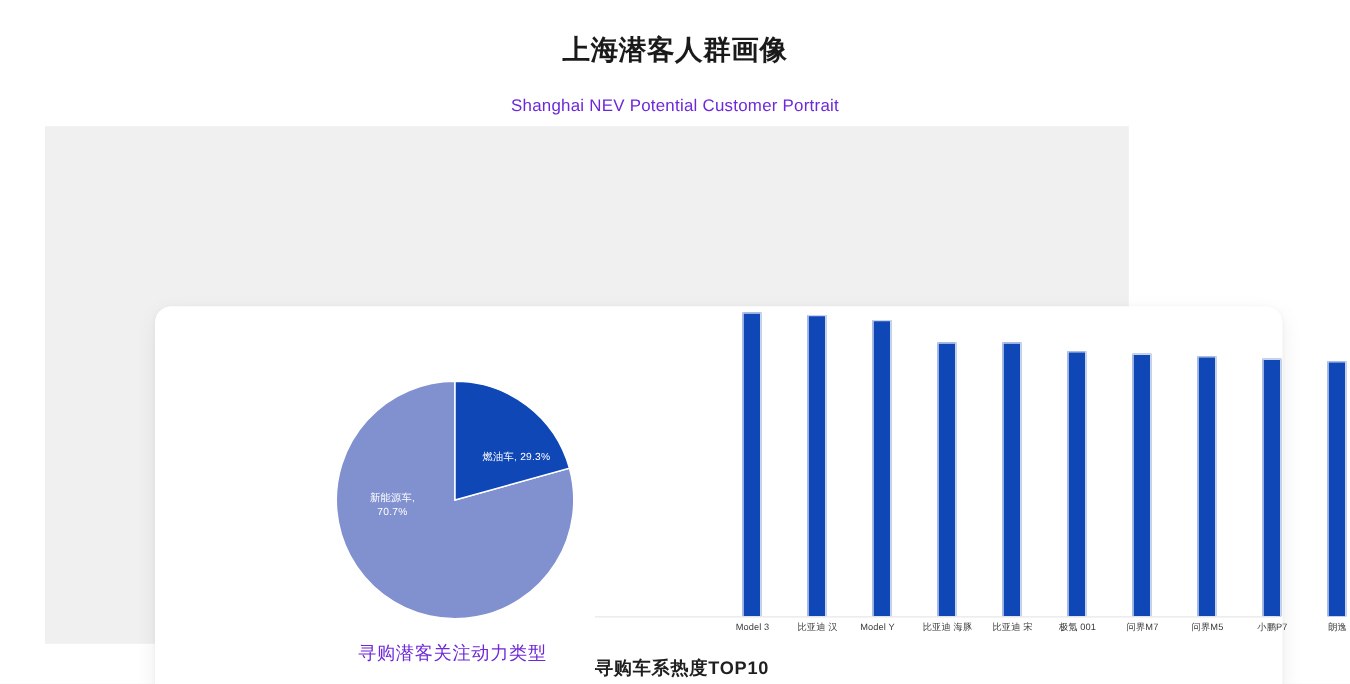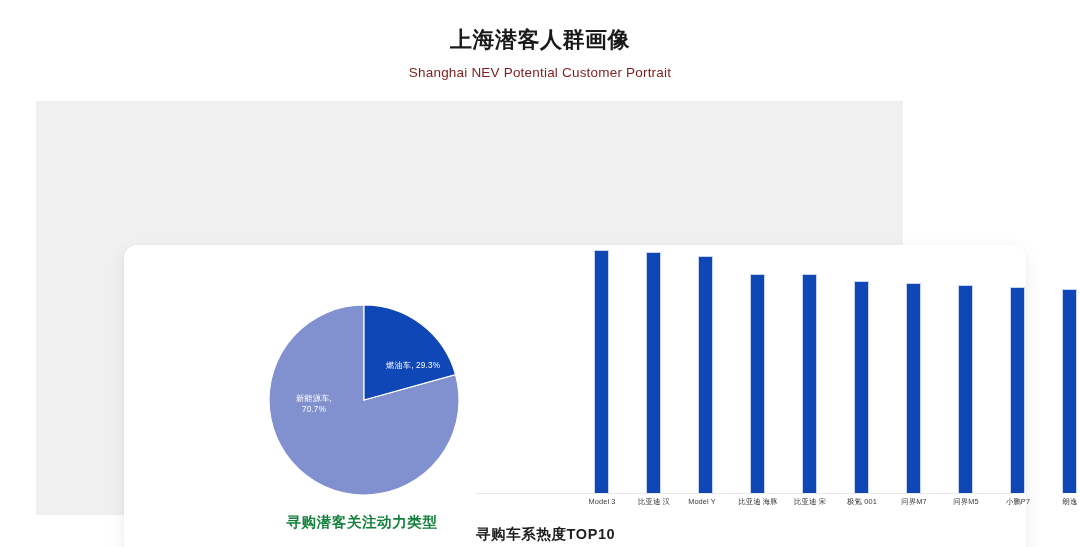--- a/index.html
+++ b/index.html
@@ -26,25 +26,25 @@
   .main-title {
     margin: 0;
     padding-top: 26px;
     font-size: 22px;
     font-weight: bold;
     color: #1a1a1a;
     letter-spacing: 0.5px;
     line-height: 1.25;
   }
   .sub-title {
-    margin: 4px;
+    margin: 16px;
     padding-top: 7px;
     font-size: 13.5px;
     font-weight: normal;
-    color: #7f1d1d;
+    color: #6d28d9;
     letter-spacing: 0.2px;
   }
 
   
   .panel {
     position: absolute;
     left: 36px;
     top: 101px;
     width: 867px;
     height: 414px;
@@ -96,22 +96,22 @@
     top: 146px;
     width: 90px;
   }
   .pie-chart-title {
     position: absolute;
     left: 0;
     top: 266px;
     width: 330px;
     text-align: center;
     font-size: 14.5px;
-    font-weight: bold;
-    color: #15803d;
+    font-weight: normal;
+    color: #6d28d9;
     letter-spacing: 0.6px;
   }
 
   
   .bar-block {
     position: absolute;
     left: 352px;
     top: 2px;
     width: 545px;
     height: 310px;

